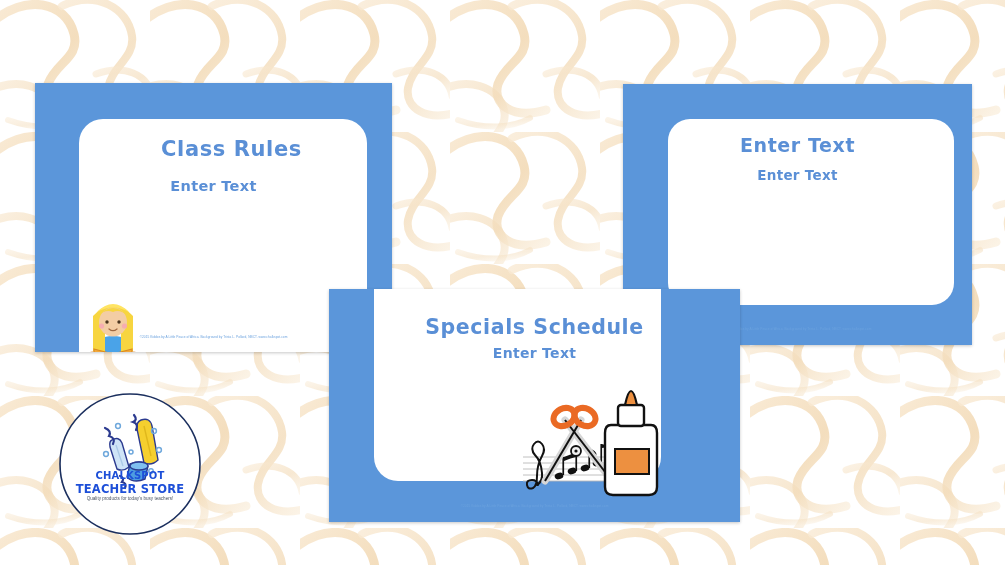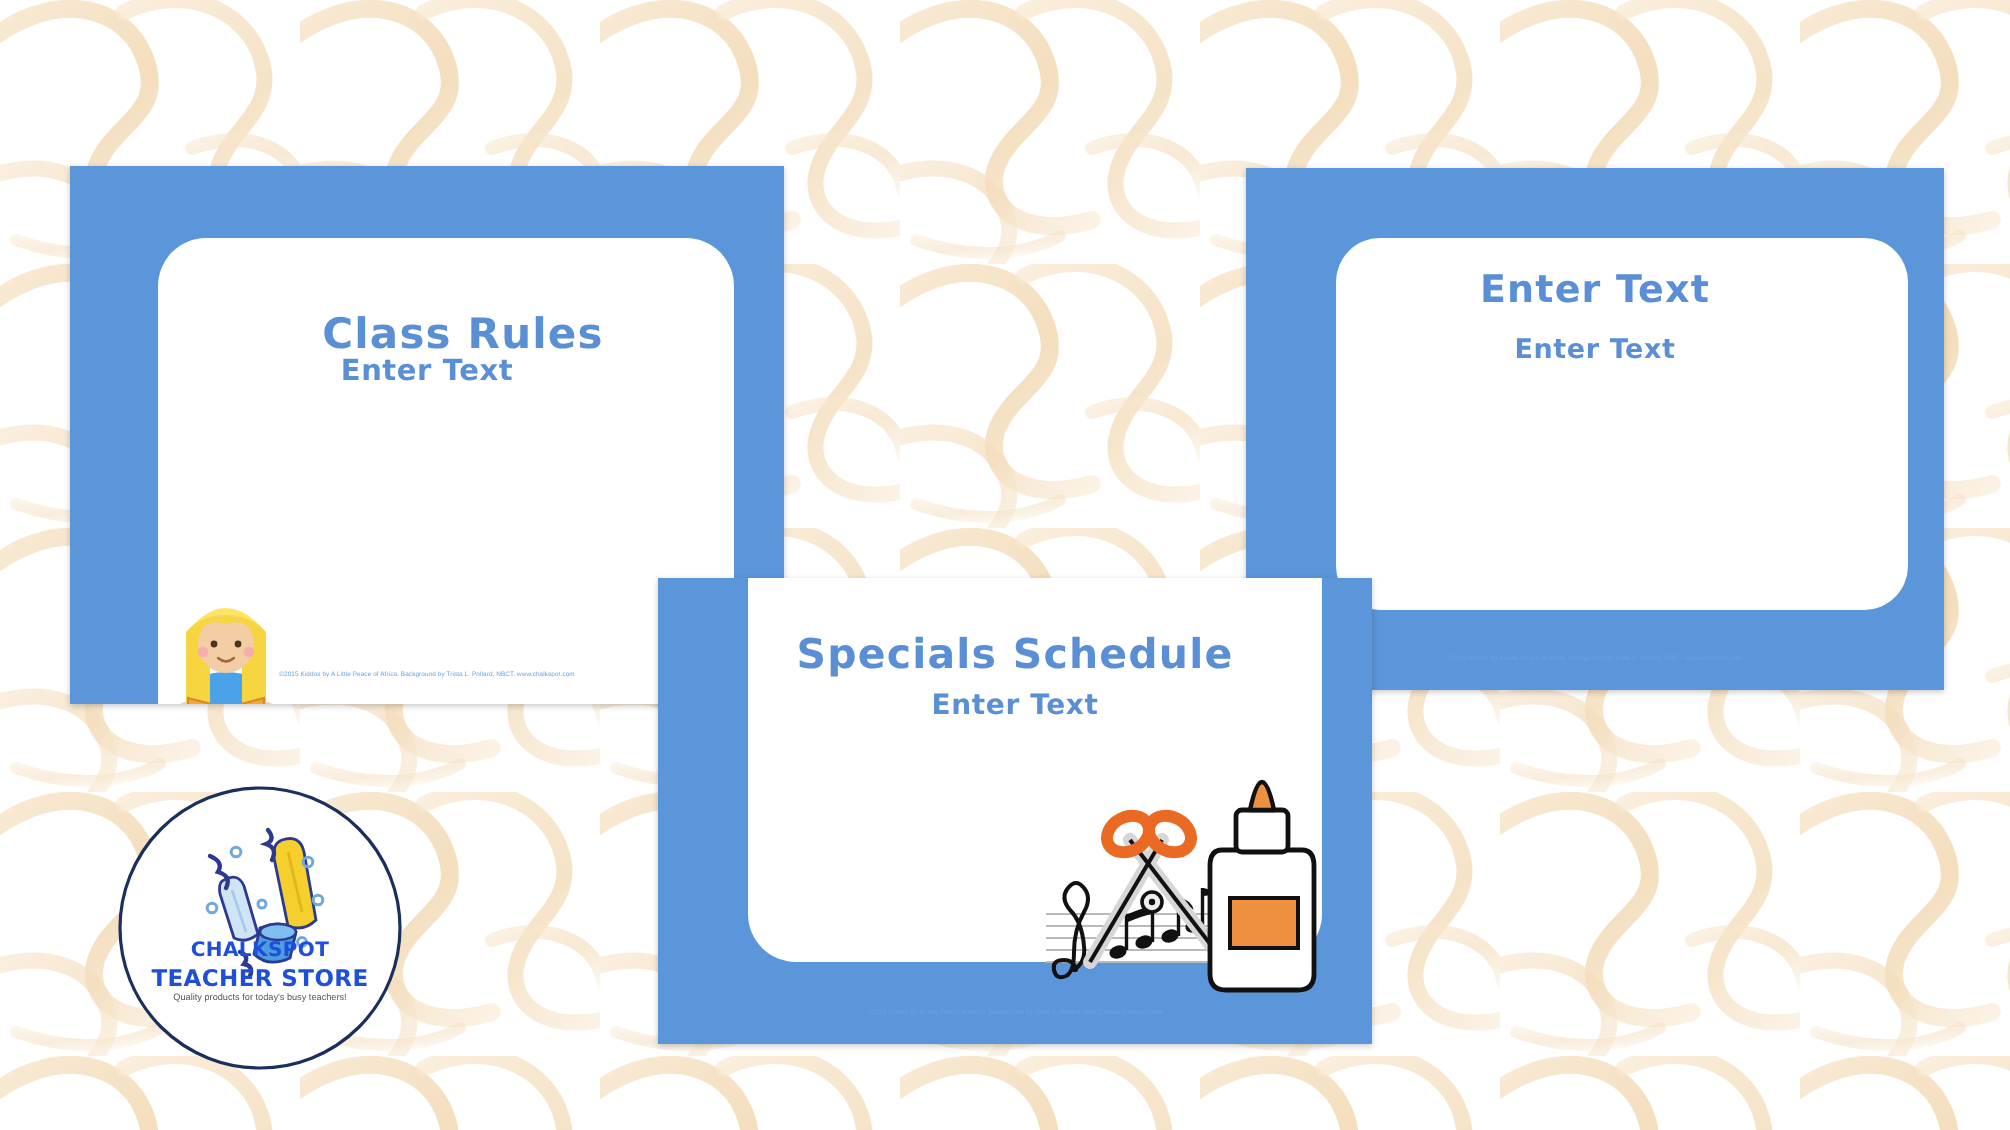--- a/index.html
+++ b/index.html
@@ -56,33 +56,33 @@
     color:#6ba2de;
     font-size:3.2px;
     font-family:"Liberation Sans", sans-serif;
     white-space:nowrap;
     letter-spacing:0.05px;
   }
 
   
   #slide-class-rules { left:35px; top:83px; width:357px; height:269px; }
   #slide-class-rules .slide-inner { left:44px; top:36px; width:288px; height:254px; border-radius:24px 24px 0 0; }
-  #slide-class-rules .slide-title { top:72px; font-size:21px;padding-left:36px; }
+  #slide-class-rules .slide-title { top:54px; font-size:21px;padding-left:36px; }
   #slide-class-rules .slide-sub   { top:95px; font-size:14.5px; }
   #slide-class-rules .slide-credit{ top:252px; }
 
   
   #slide-enter-text { left:623px; top:84px; width:349px; height:261px; }
   #slide-enter-text .slide-inner { left:45px; top:35px; width:286px; height:186px; border-radius:22px; }
   #slide-enter-text .slide-title { top:50px; font-size:19px; }
   #slide-enter-text .slide-sub   { top:83px; font-size:13.5px; }
   #slide-enter-text .slide-credit{ top:243px; }
 
   
-  #slide-specials { left:329px; top:289px; width:357px; height:233px; }
+  #slide-specials { left:329px; top:289px; width:411px; height:233px; }
   #slide-specials .slide-inner { left:45px; top:0px; width:287px; height:192px; border-radius:0 0 24px 24px; }
   #slide-specials .slide-title { top:26px; font-size:20.5px; }
   #slide-specials .slide-sub   { top:56px; font-size:14px; }
   #slide-specials .slide-credit{ top:215px; }
 
   
   .clip { position:absolute; }
   #girl-reading  { left:45px; top:205px; width:66px; height:123px; }
   #boy-chalkboard{ left:316px; top:216px; width:64px; height:115px; }
   #art-supplies  { left:519px; top:373px; width:148px; height:127px; }

